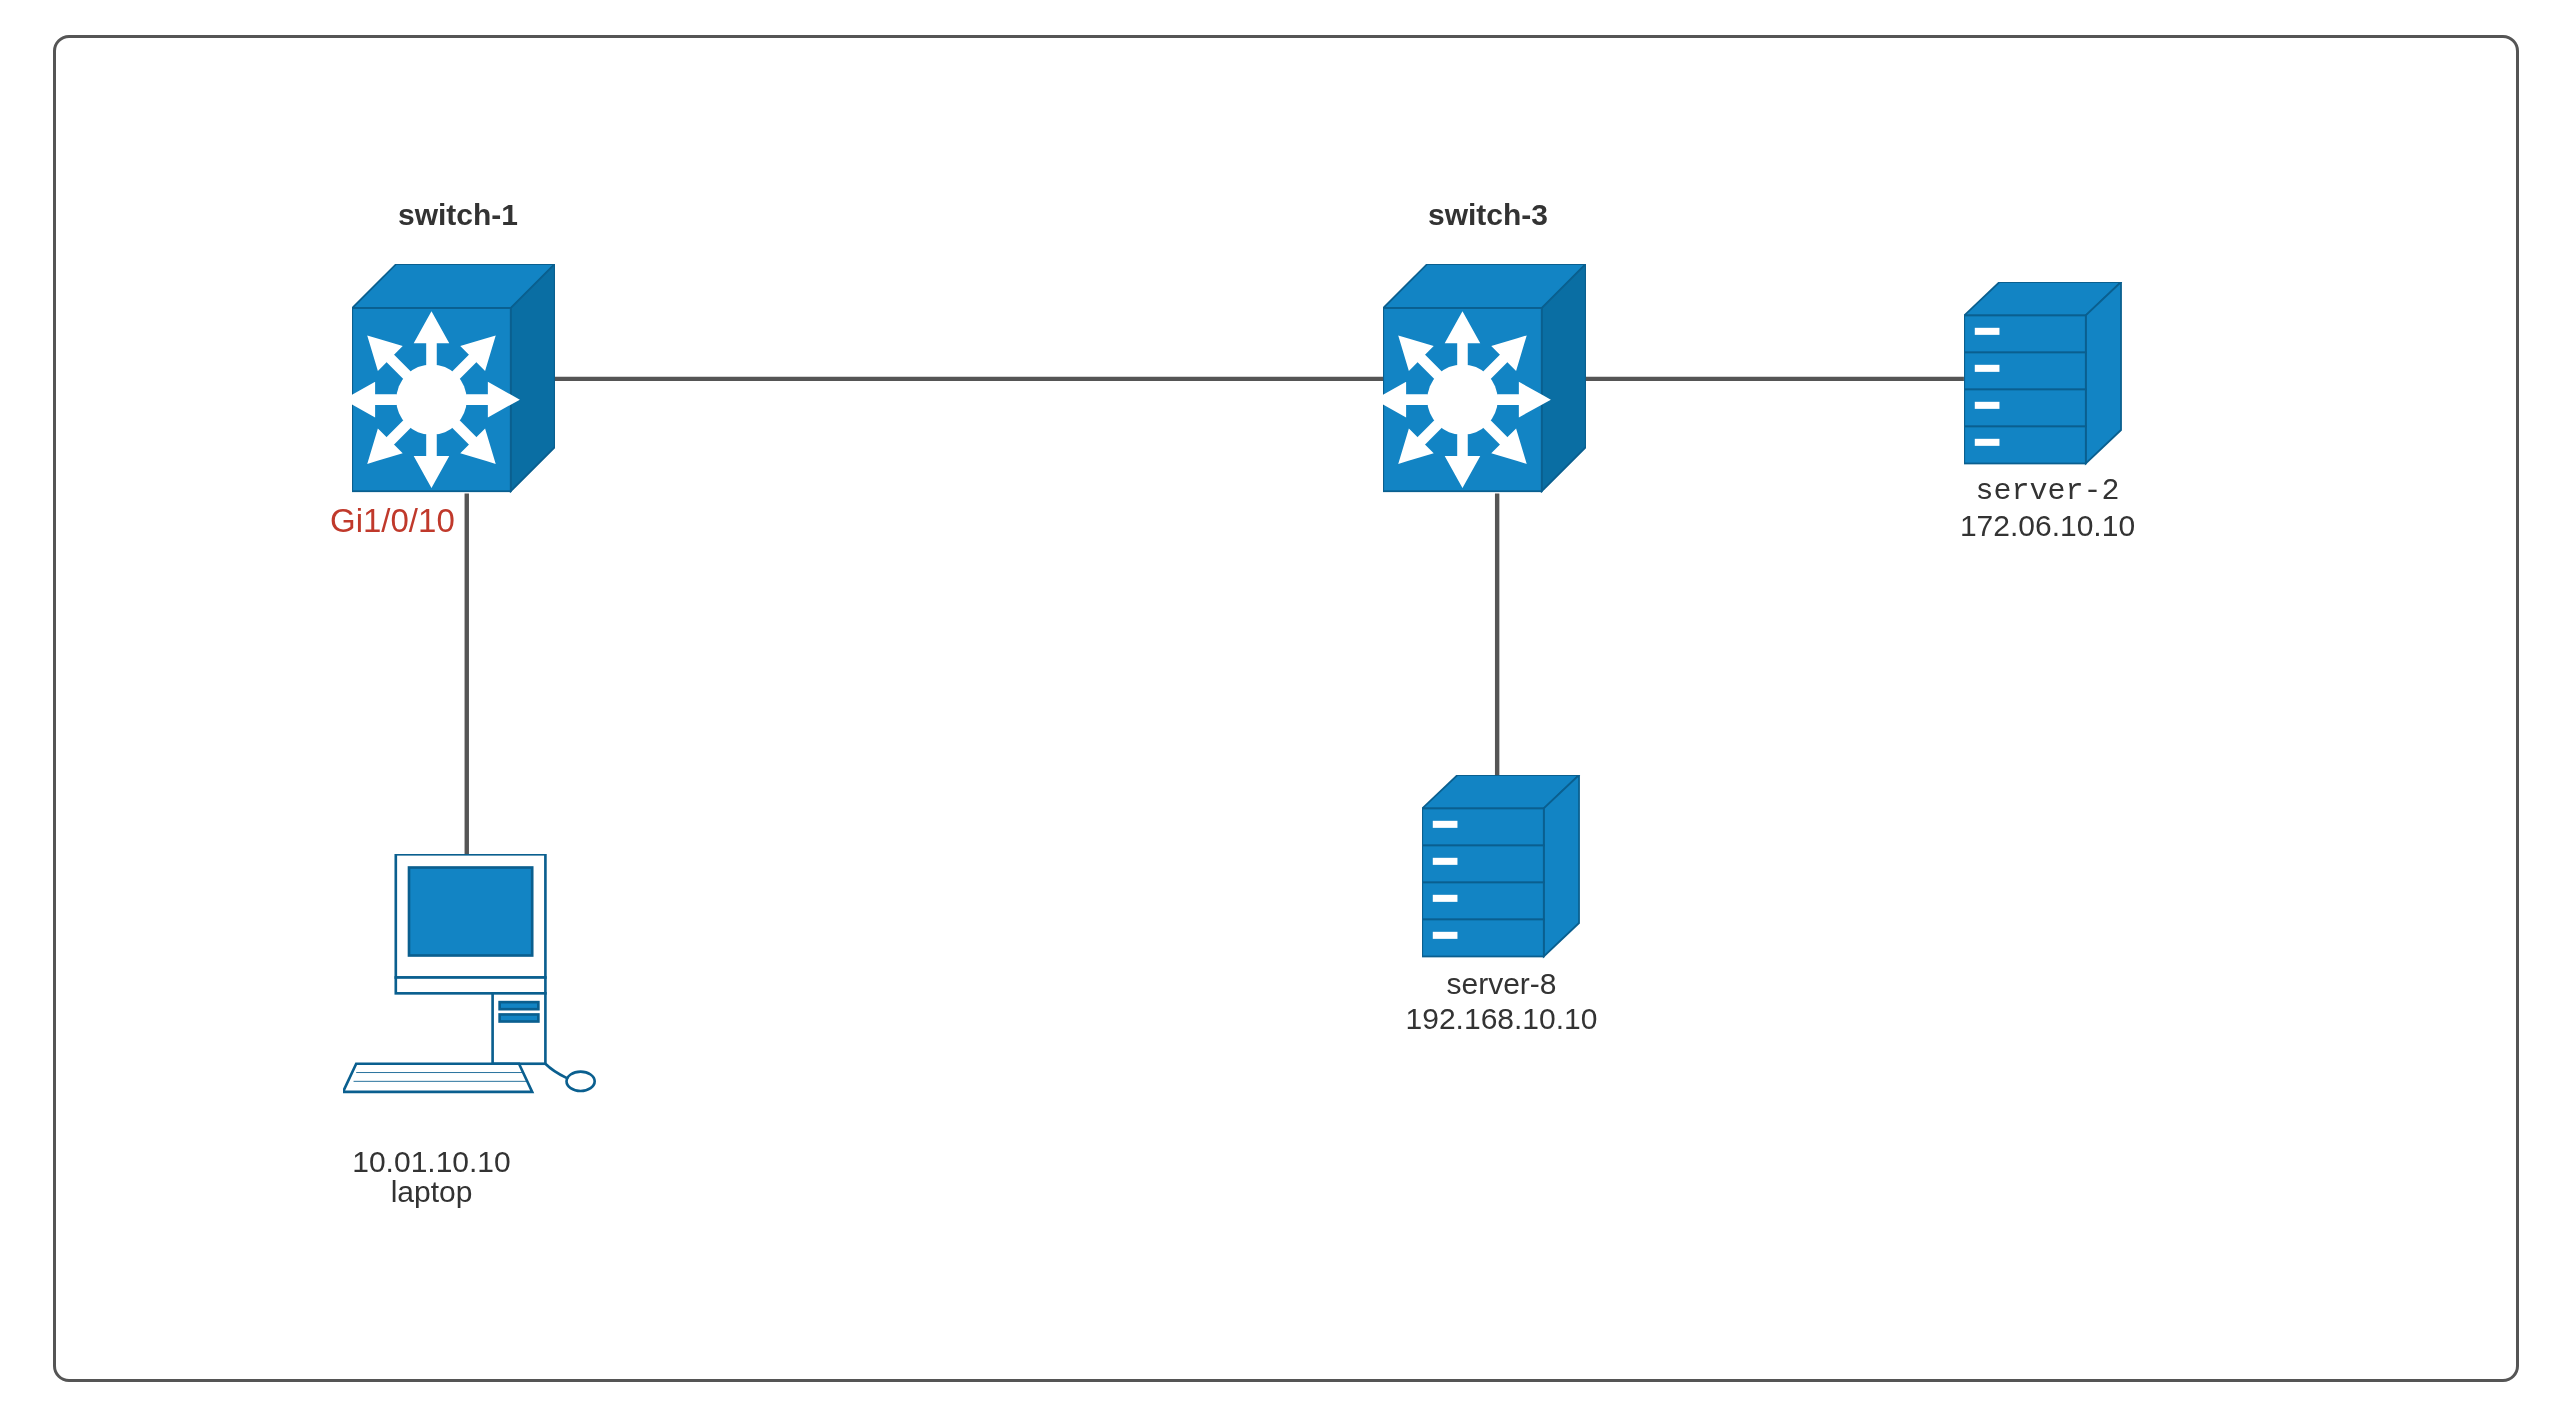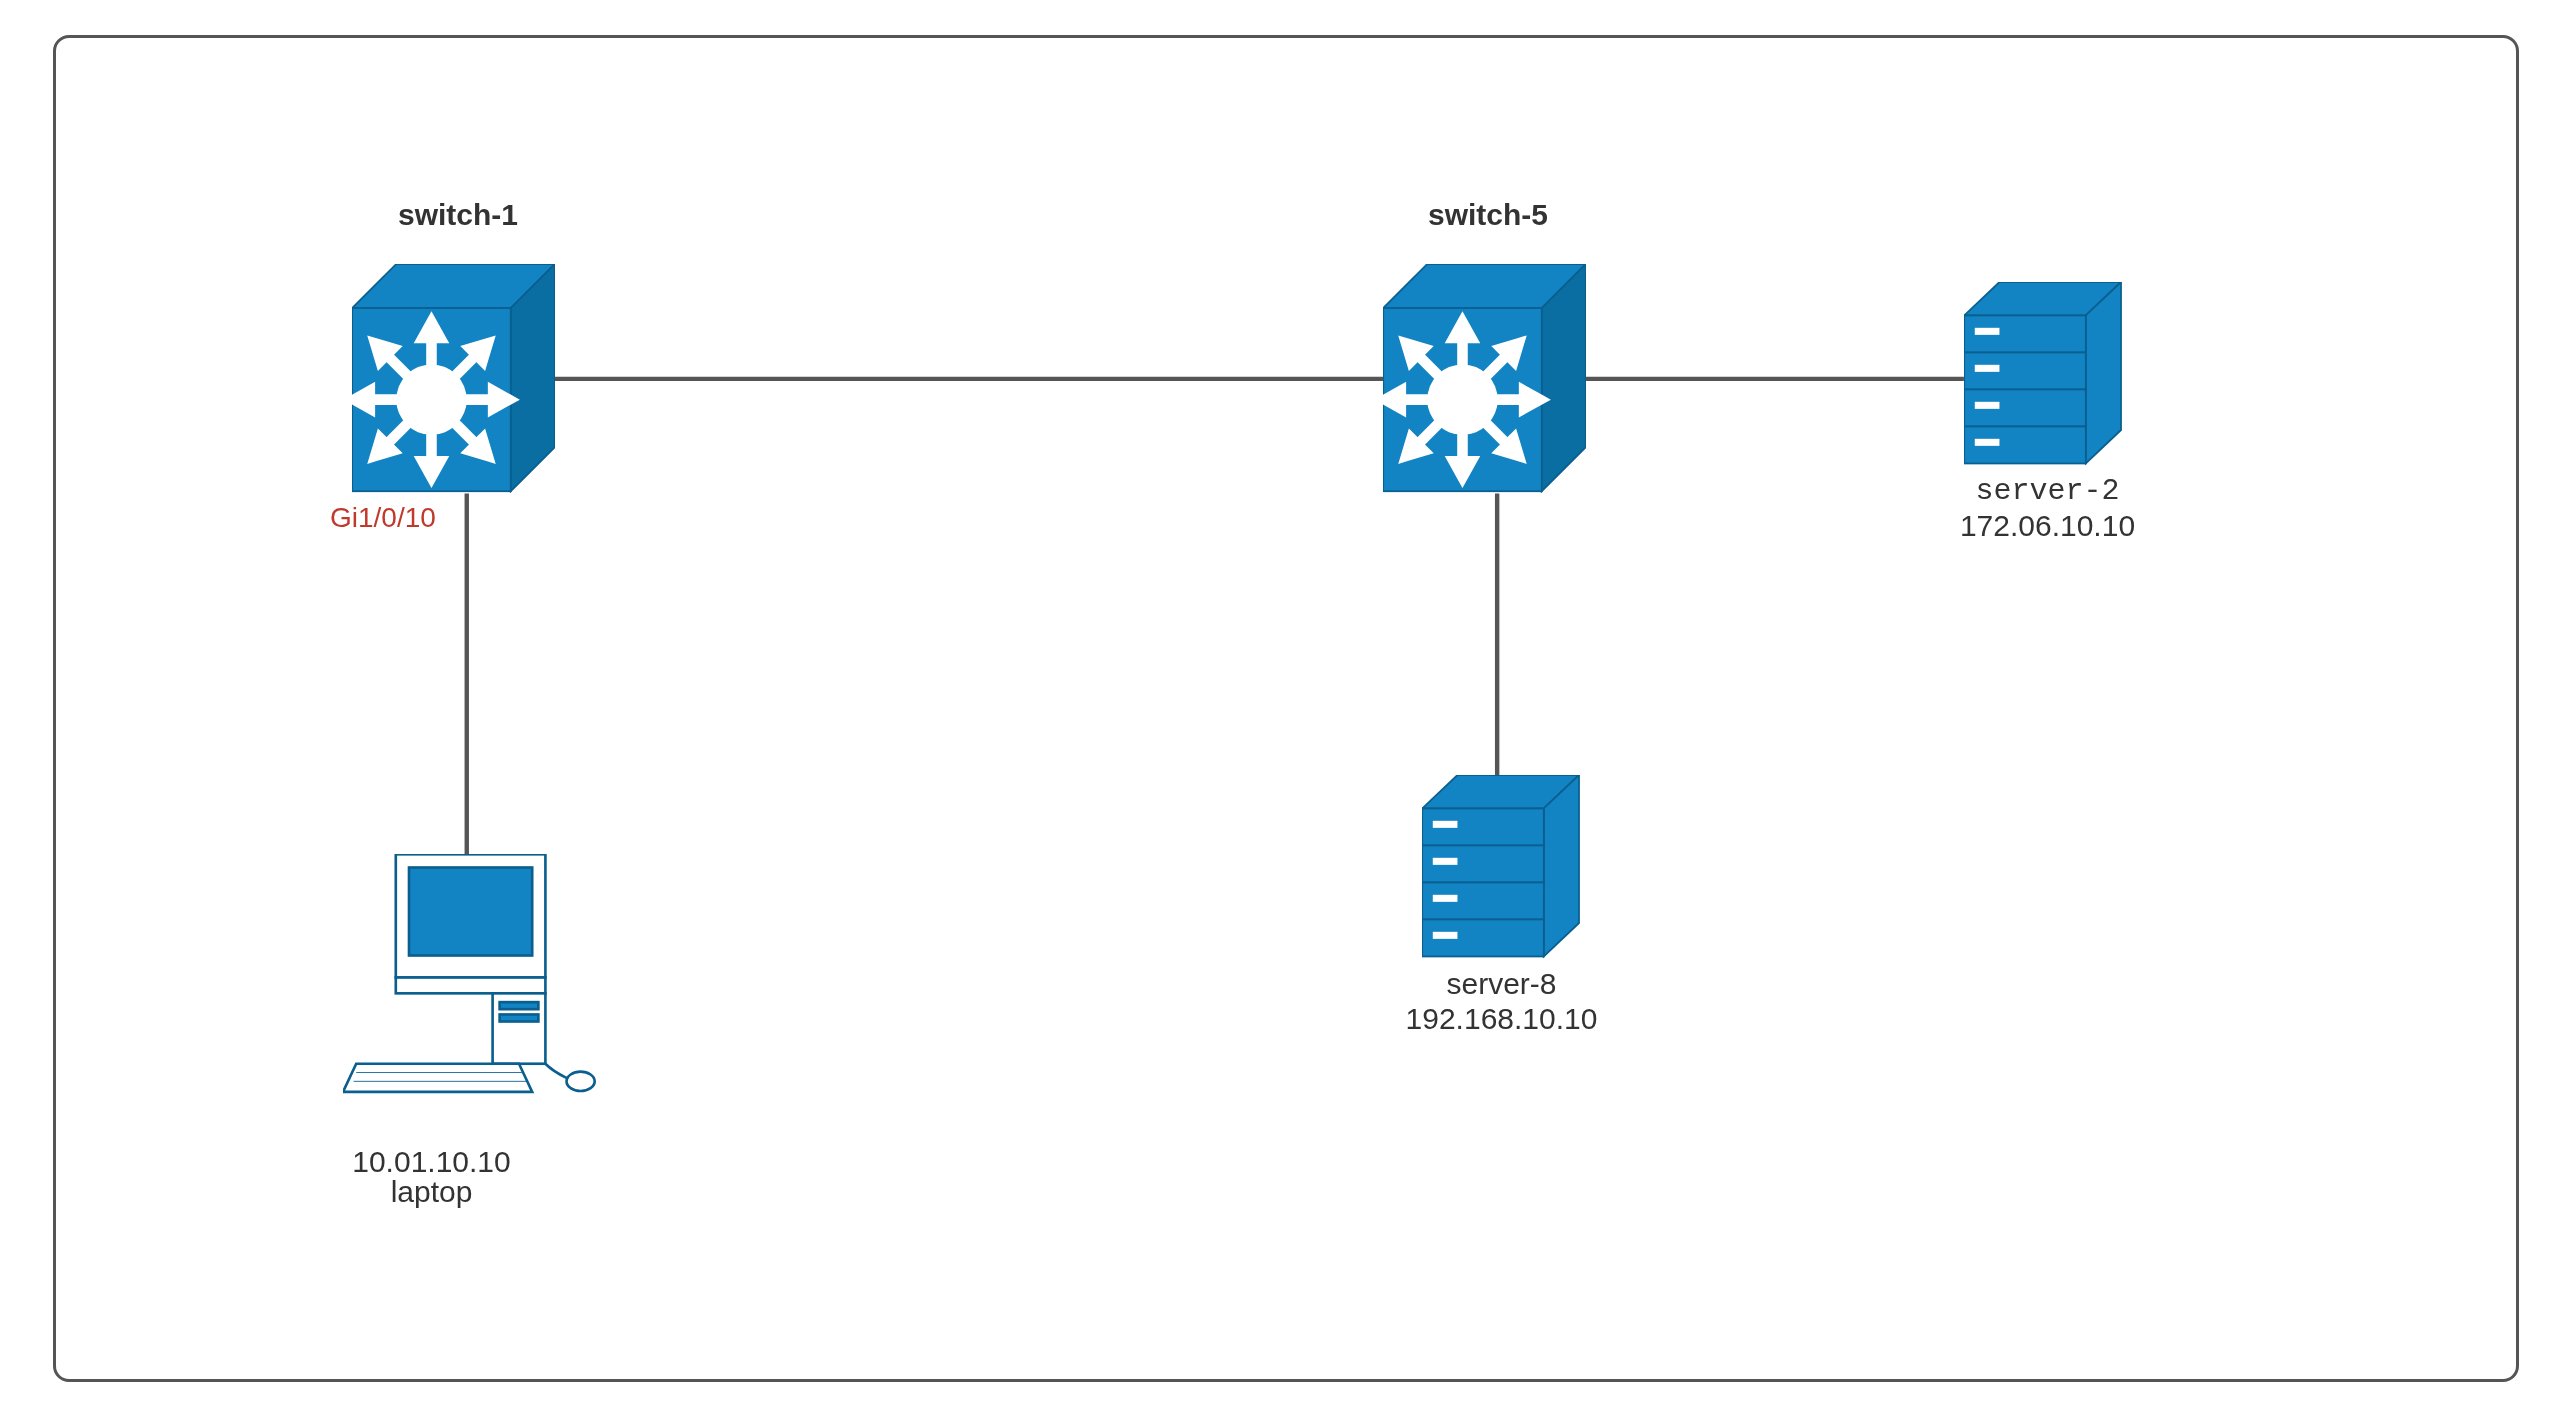--- a/index.html
+++ b/index.html
@@ -29,21 +29,21 @@
     font-size: 30px;
     color: #333;
     white-space: nowrap;
     text-align: center;
   }
   .label.bold {
     font-weight: bold;
   }
   .port {
     position: absolute;
-    font-size: 28px;
+    font-size: 33px;
     color: #c0392b;
     white-space: nowrap;
   }
   svg.conn {
     position: absolute;
     left: 0;
     top: 0;
     width: 2576px;
     height: 1421px;
     pointer-events: none;
@@ -121,21 +121,21 @@
           <line x1="-28" y1="-28" x2="-56" y2="-56"></line>
             <polygon points="-64,-64 -44,-58 -58,-44" fill="#fff"></polygon>
           <line x1="28" y1="28" x2="56" y2="56"></line>
             <polygon points="64,64 44,58 58,44" fill="#fff"></polygon>
           <line x1="-28" y1="28" x2="-56" y2="56"></line>
             <polygon points="-64,64 -44,58 -58,44" fill="#fff"></polygon>
         </g>
       </g>
     </svg>
   </div>
-  <div class="label bold" style="left:1400px; top:198px; width:176px;">switch-5</div>
+  <div class="label bold" style="left:1400px; top:198px; width:176px;">switch-3</div>
 
   <div class="node" style="left:343px; top:854px;">
     <svg width="264" height="247" viewBox="0 0 300 280">
       <g fill="#1284c4" stroke="#0a5f8f" stroke-width="3">
 
         <rect x="60" y="0" width="170" height="140" fill="#fff"></rect>
         <rect x="75" y="15" width="140" height="100"></rect>
         <rect x="60" y="140" width="170" height="18" fill="#fff"></rect>
 
         <rect x="170" y="158" width="60" height="80" fill="#fff"></rect>

